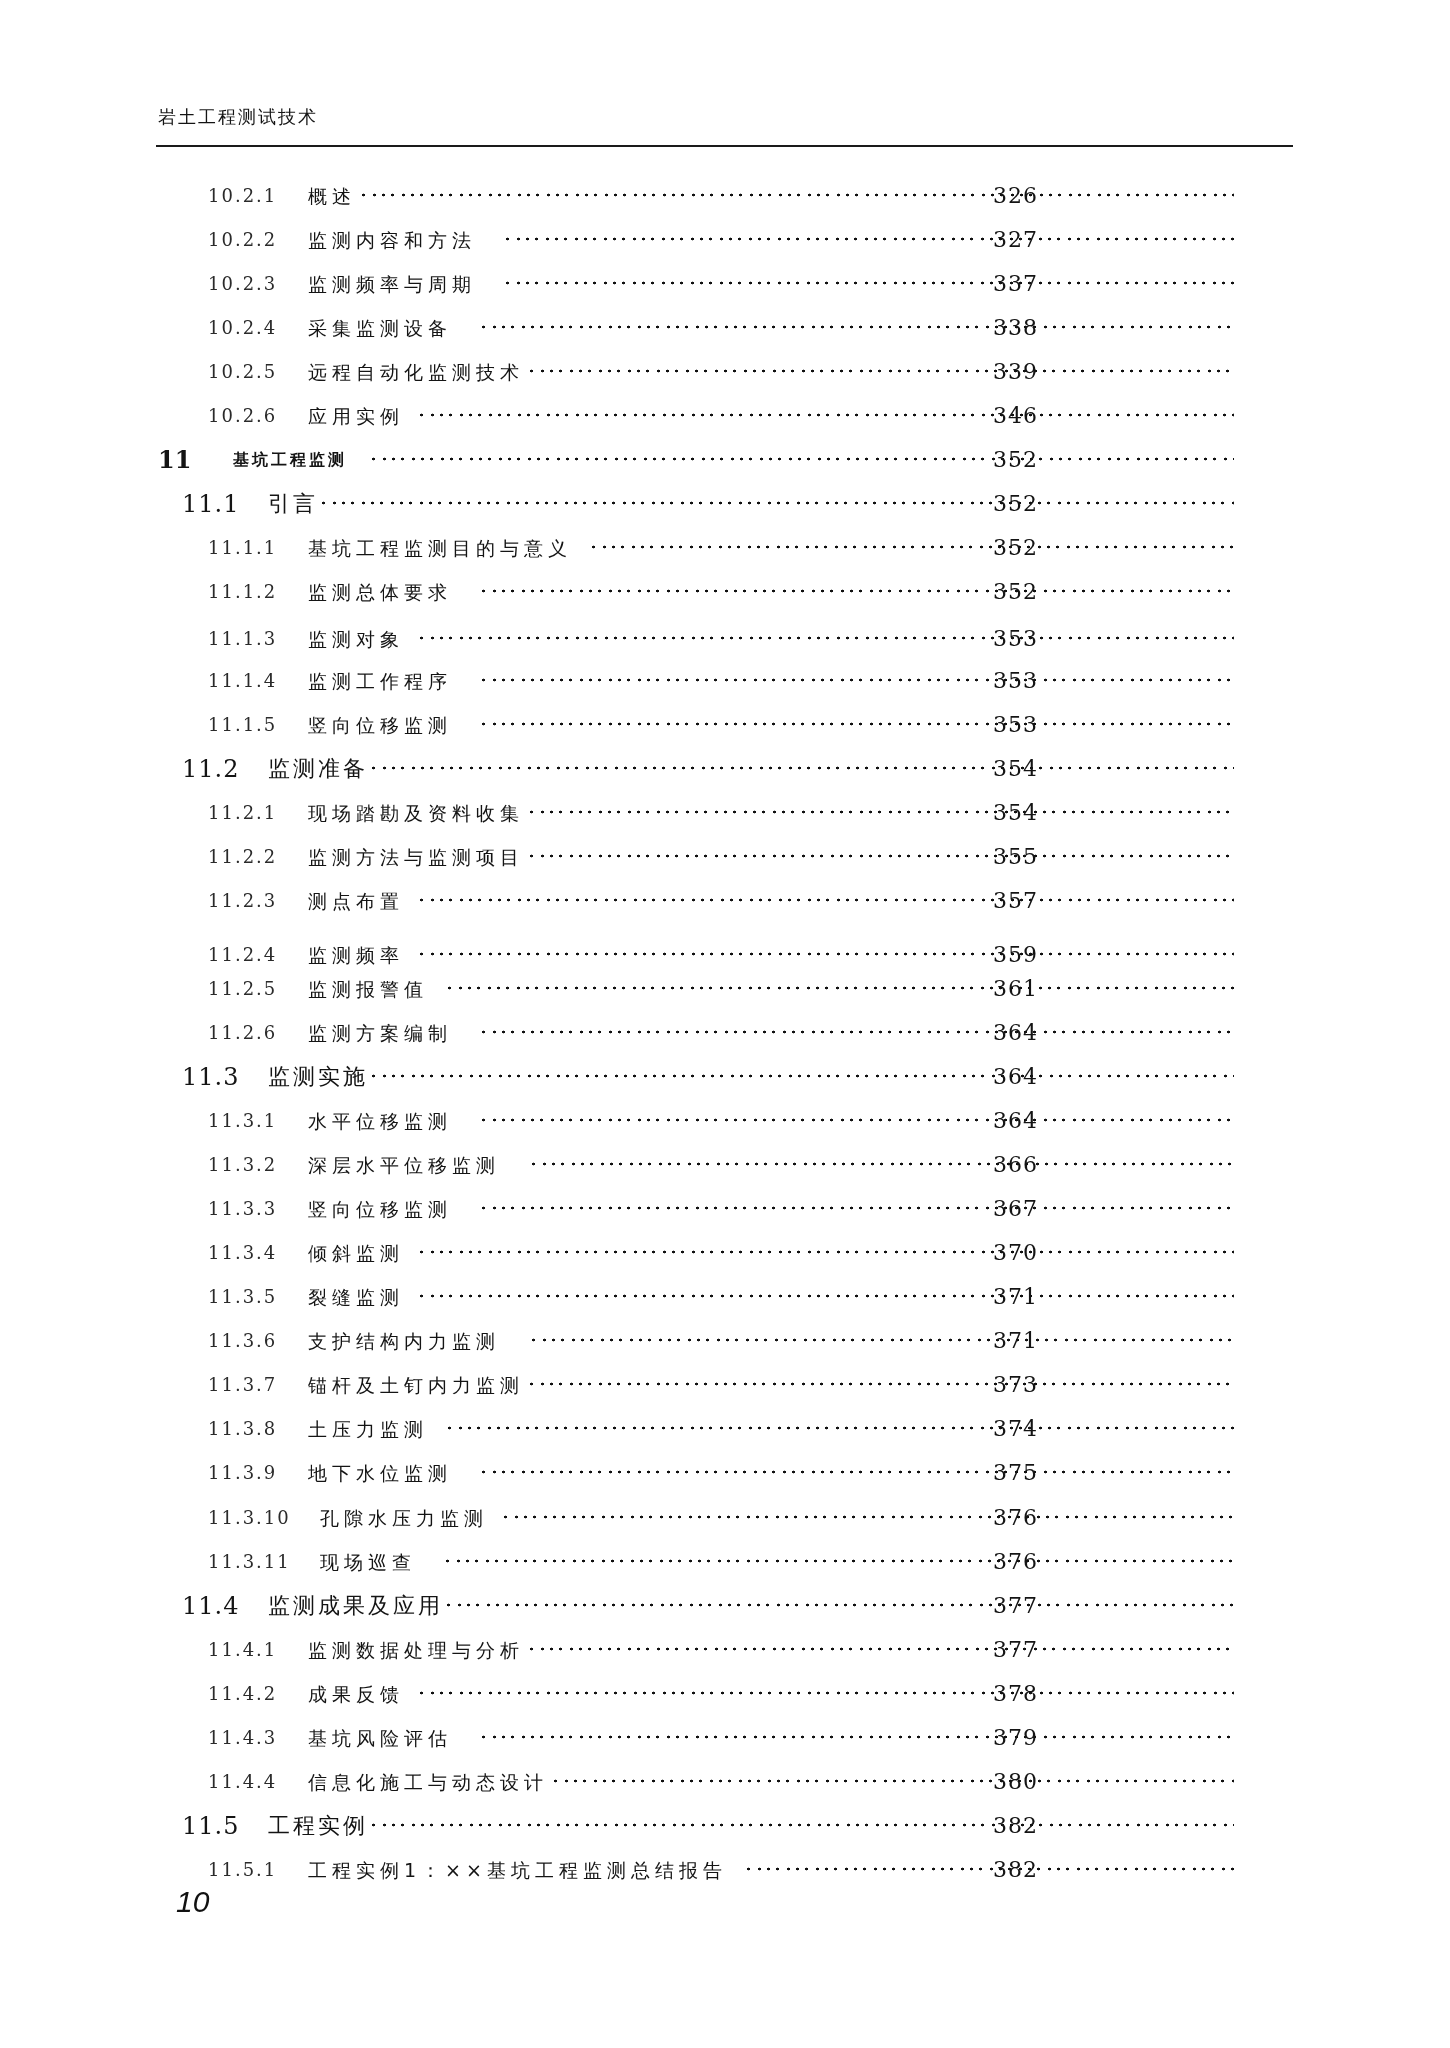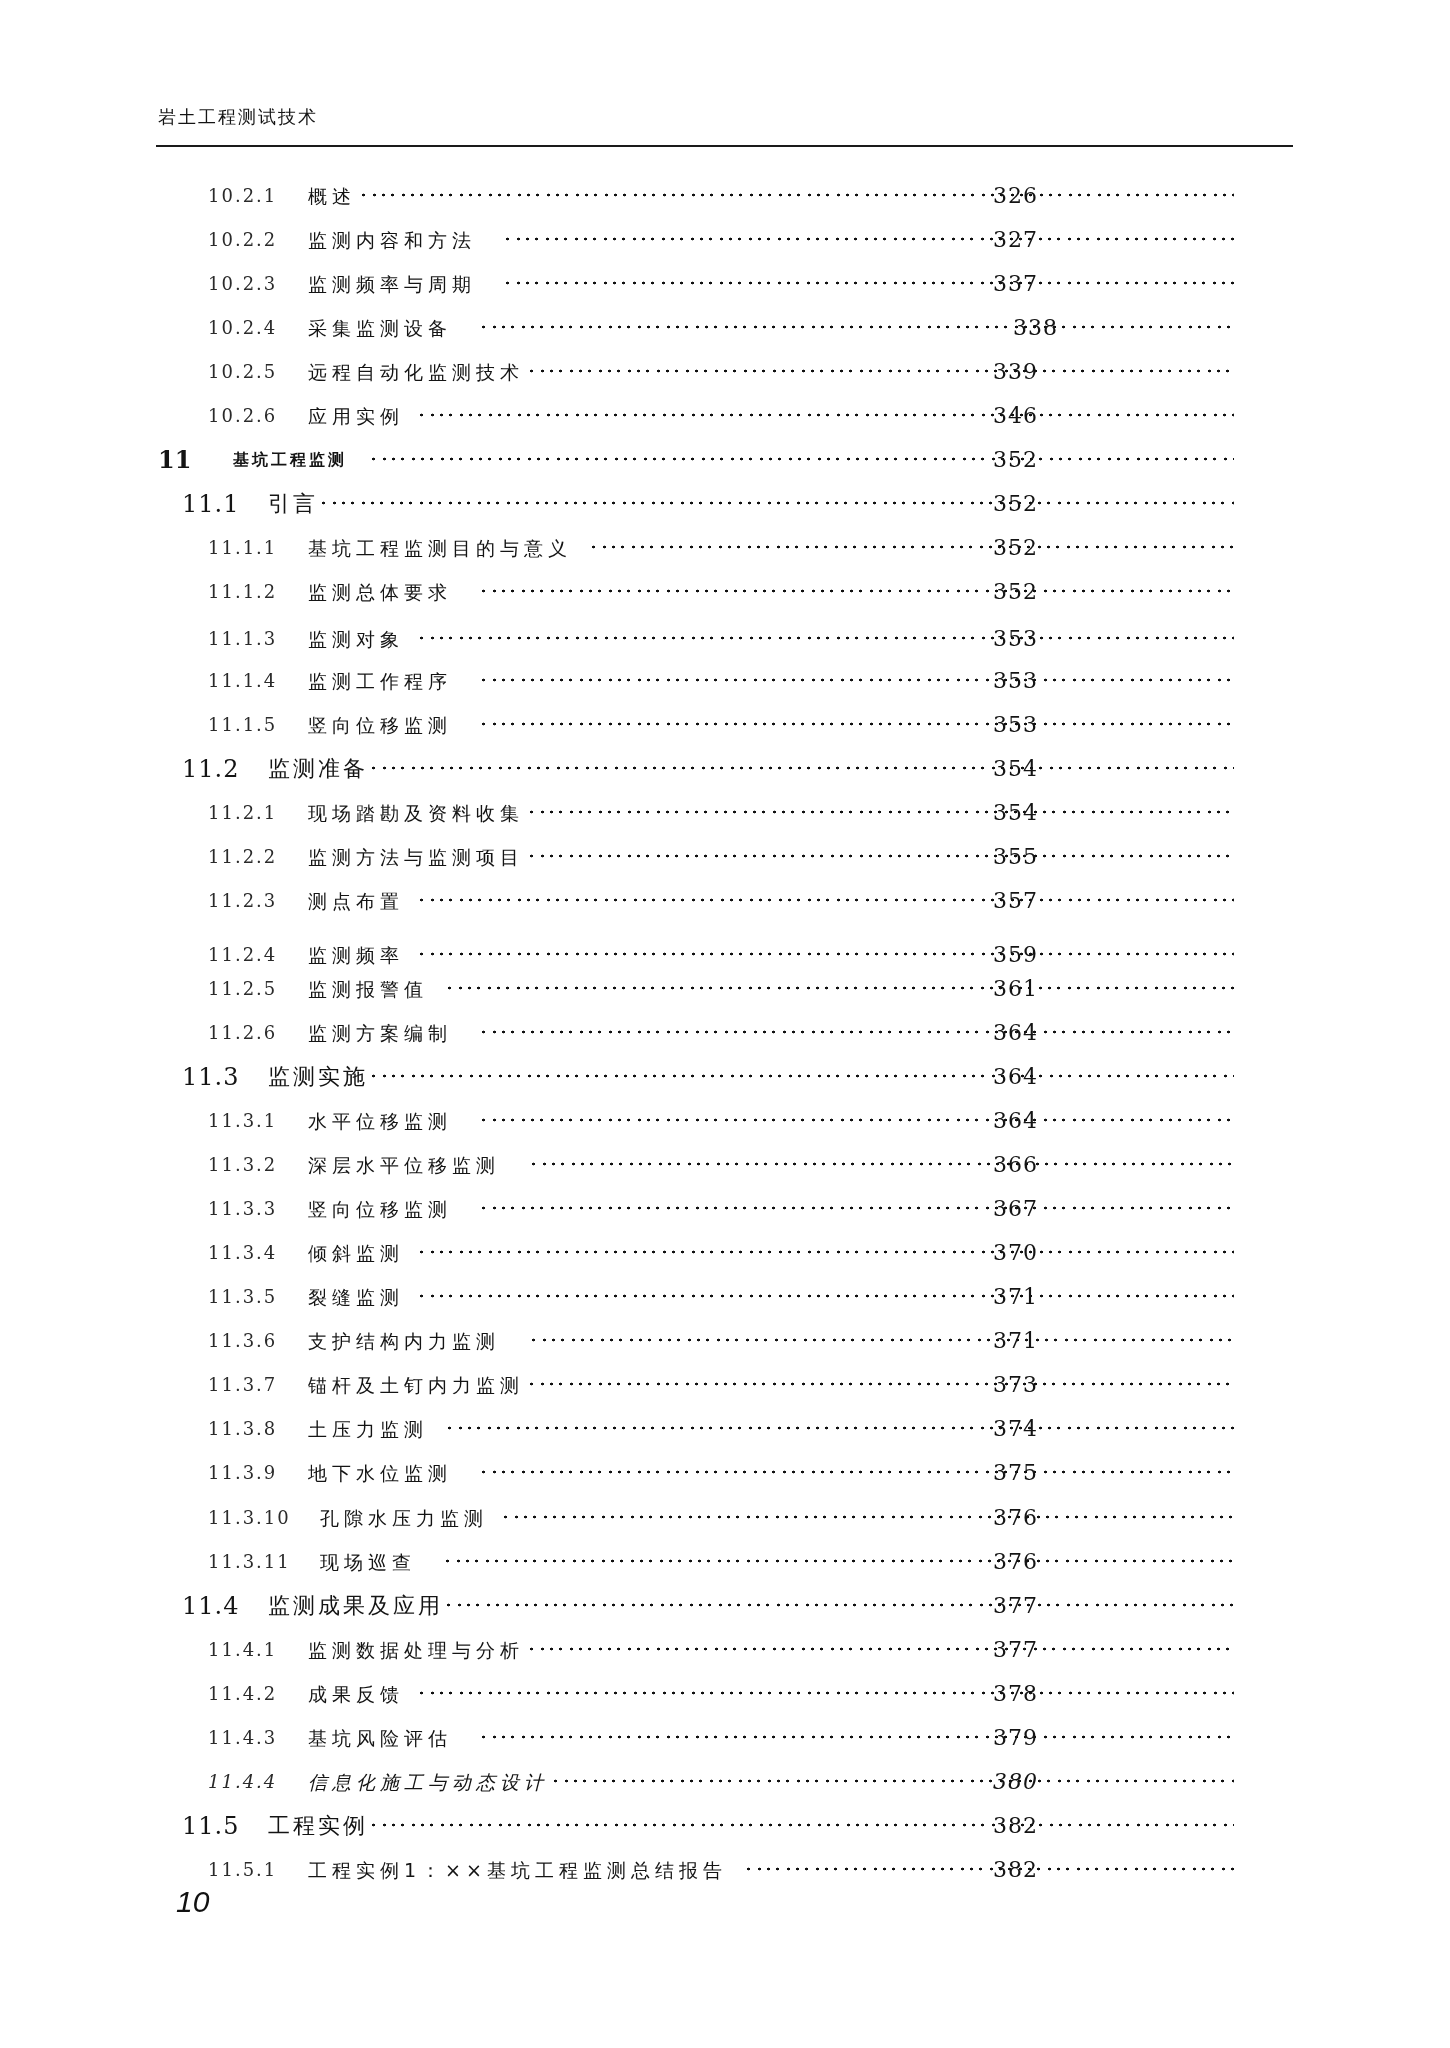--- a/index.html
+++ b/index.html
@@ -81,21 +81,21 @@
         <span class="title">监测内容和方法</span>
         <span class="leader" style="left: 504px; width: 730px;"></span>
         <span class="page">327</span>
       </div>
       <div class="row lvl-sub" style="top: 266.1px;">
         <span class="num">10.2.3</span>
         <span class="title">监测频率与周期</span>
         <span class="leader" style="left: 504px; width: 730px;"></span>
         <span class="page">337</span>
       </div>
-      <div class="row lvl-sub" style="top: 310.15px; padding-left: 20px;">
+      <div class="row lvl-sub" style="top: 310.15px;">
         <span class="num">10.2.4</span>
         <span class="title">采集监测设备</span>
         <span class="leader" style="left: 480px; width: 754px;"></span>
         <span class="page">338</span>
       </div>
       <div class="row lvl-sub" style="top: 354.2px;">
         <span class="num">10.2.5</span>
         <span class="title">远程自动化监测技术</span>
         <span class="leader" style="left: 528px; width: 706px;"></span>
         <span class="page">339</span>
@@ -279,21 +279,21 @@
         <span class="title">成果反馈</span>
         <span class="leader" style="left: 418px; width: 816px;"></span>
         <span class="page">378</span>
       </div>
       <div class="row lvl-sub" style="top: 1719.75px;">
         <span class="num">11.4.3</span>
         <span class="title">基坑风险评估</span>
         <span class="leader" style="left: 480px; width: 754px;"></span>
         <span class="page">379</span>
       </div>
-      <div class="row lvl-sub" style="top: 1763.8px; font-style: italic;">
+      <div class="row lvl-sub" style="top: 1763.8px;">
         <span class="num">11.4.4</span>
         <span class="title">信息化施工与动态设计</span>
         <span class="leader" style="left: 552px; width: 682px;"></span>
         <span class="page">380</span>
       </div>
       <div class="row lvl-section" style="top: 1807.85px;">
         <span class="num">11.5</span>
         <span class="title">工程实例</span>
         <span class="leader" style="left: 370px; width: 864px;"></span>
         <span class="page">382</span>

